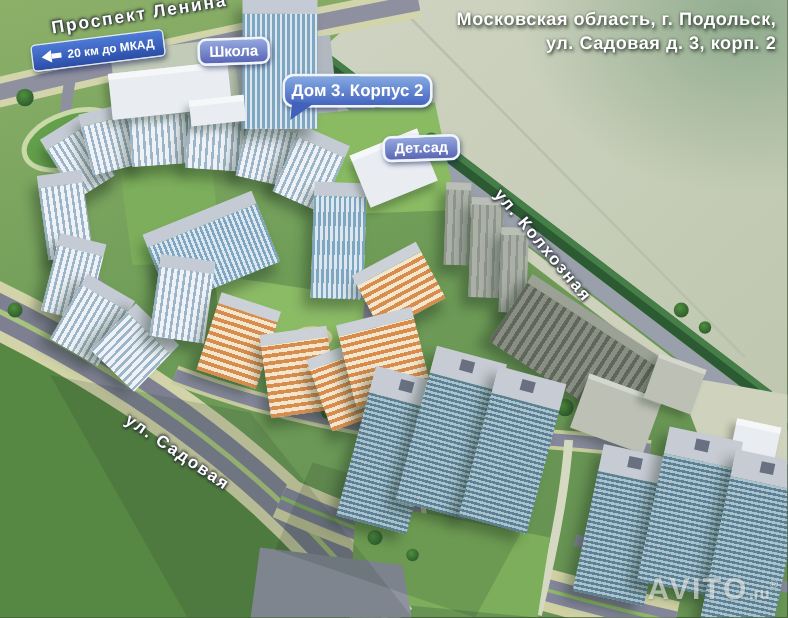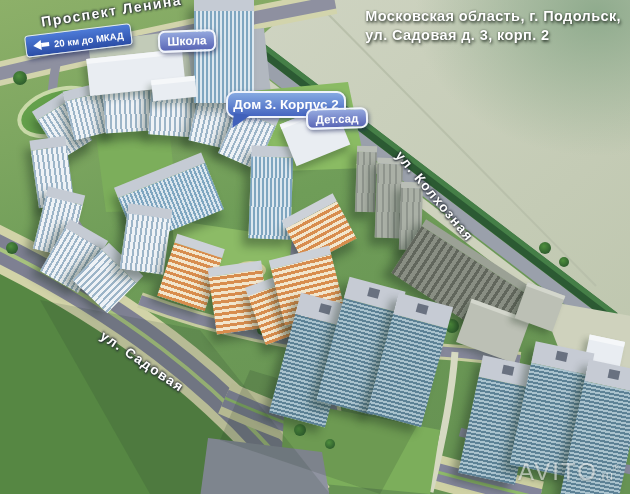--- a/index.html
+++ b/index.html
@@ -30,24 +30,24 @@
     border-top:15px solid #4161ba;border-right:17px solid transparent;transform:rotate(6deg);}
   .sign{position:absolute;display:flex;align-items:center;gap:5px;
     color:#fff;font-weight:bold;background:linear-gradient(#4d7bd8,#2b4da6);
     border:1.5px solid #dfe8f8;border-radius:4px;
     box-shadow:1px 3px 4px rgba(20,30,80,.5);padding:0 7px;white-space:nowrap;}
   .arrow-icon{display:inline-flex;align-items:center;}
   .arrow-tip{width:0;height:0;border-top:5px solid transparent;border-bottom:5px solid transparent;border-right:8px solid #fff;}
   .arrow-bar{width:8px;height:4px;background:#fff;}
   .street{position:absolute;color:#fff;font-weight:bold;letter-spacing:1.5px;white-space:nowrap;
     text-shadow:1px 1px 2px rgba(35,40,50,.95),-1px -1px 2px rgba(35,40,50,.65),0 0 3px rgba(35,40,50,.8);}
-  .address{position:absolute;right:9px;top:7px;text-align:left;color:#fff;font-weight:bold;
+  .address{position:absolute;right:9px;top:7px;text-align:right;color:#fff;font-weight:bold;
     font-size:14.5px;line-height:18.5px;letter-spacing:.4px;
     text-shadow:1px 2px 3px rgba(30,40,30,.85),0 0 2px rgba(30,40,30,.6);}
-  .wm{position:absolute;left:518px;top:458px;font-weight:normal;font-size:24px;letter-spacing:2px;
+  .wm{position:absolute;left:518px;top:458px;font-weight:bold;font-size:24px;letter-spacing:2px;
     color:rgba(255,255,255,.55);text-shadow:0 1px 2px rgba(60,70,60,.3);white-space:nowrap;}
   .wm .ru{font-size:13px;letter-spacing:0;}
   .wm sup{font-size:9px;}
 </style>
 </head>
 <body>
 
 <div id="stage">
 
   <svg id="terrain" width="630" height="494" viewBox="0 0 630 494">
@@ -192,21 +192,21 @@
   <div class="sign" style="left:24px;top:36px;height:20px;font-size:9.5px;transform:rotate(-7deg);transform-origin:left top;">
     <span class="arrow-icon">
         <span class="arrow-tip"></span>
         <span class="arrow-bar"></span>
       </span>
     <span>20 км до МКАД</span>
   </div>
 
   <div class="tag" style="left:158px;top:30px;width:54px;height:18px;font-size:12px;transform:rotate(-2deg);">Школа</div>
 
-  <div class="tag callout" style="left:226px;top:59px;width:116px;height:23px;font-size:13.5px;margin-top:32px;">
+  <div class="tag callout" style="left:226px;top:59px;width:116px;height:23px;font-size:13.5px;">
     <span>Дом 3. Корпус 2</span>
     <span class="tail"></span>
   </div>
 
   <div class="tag" style="left:306px;top:108px;width:58px;height:17px;font-size:11.5px;transform:rotate(-2deg);">Дет.сад</div>
 
   <div class="address">
     <div>Московская область, г. Подольск,</div>
     <div>ул. Садовая д. 3, корп. 2</div>
   </div>

